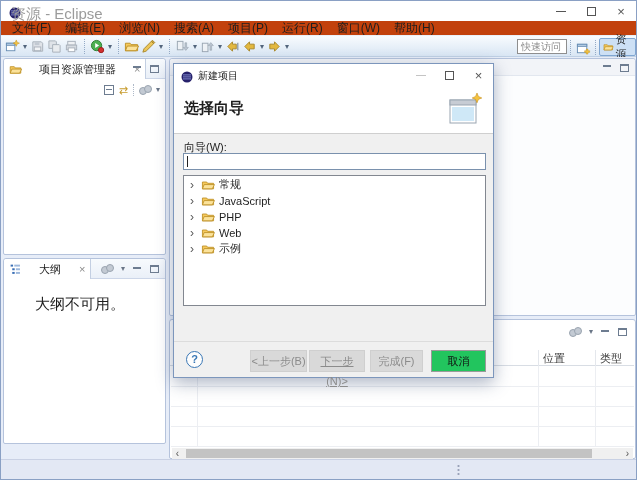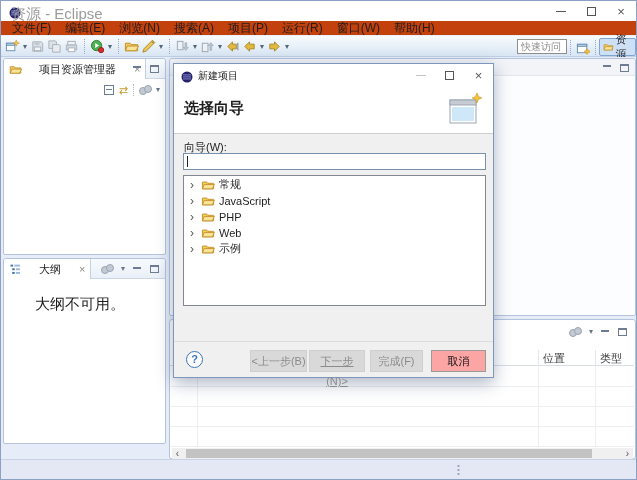--- a/index.html
+++ b/index.html
@@ -106,21 +106,21 @@
   .tree-item{display:flex;align-items:center;height:15px;padding-left:6px;gap:4px;font-size:11px;color:#1e1e1e;margin-top:1px;}
   .chev{font-size:12px;color:#5a5a5a;line-height:1;width:7px;}
   .tree-item svg{width:14px;height:12px;}
   .dlg-footer{position:absolute;left:0;bottom:0;right:0;height:36px;border-top:1px solid #dcdcdc;}
   .help-btn{
     position:absolute;left:12px;top:9px;width:17px;height:17px;border:1px solid #3977b5;border-radius:50%;
     color:#3977b5;font-size:11px;font-weight:bold;text-align:center;line-height:15px;background:#fdfdfd;
   }
   .dbtn{position:absolute;top:8px;height:22px;font-size:11px;text-align:center;line-height:20px;}
   .dbtn.disabled{background:#d9d9d9;border:1px solid #cfcfcf;color:#8b8b8b;}
-  .dbtn.normal{background:#fca5a5;border:1px solid #9a9a9a;color:#111;}
+  .dbtn.normal{background:#22c55e;border:1px solid #9a9a9a;color:#111;}
   .b-back{left:76px;width:57px;}
   .b-next{left:135px;width:56px;text-decoration:underline;}
   .b-finish{left:196px;width:53px;}
   .b-cancel{left:257px;width:55px;}
 </style>
 </head>
 <body>
 
 <div class="win">
 

